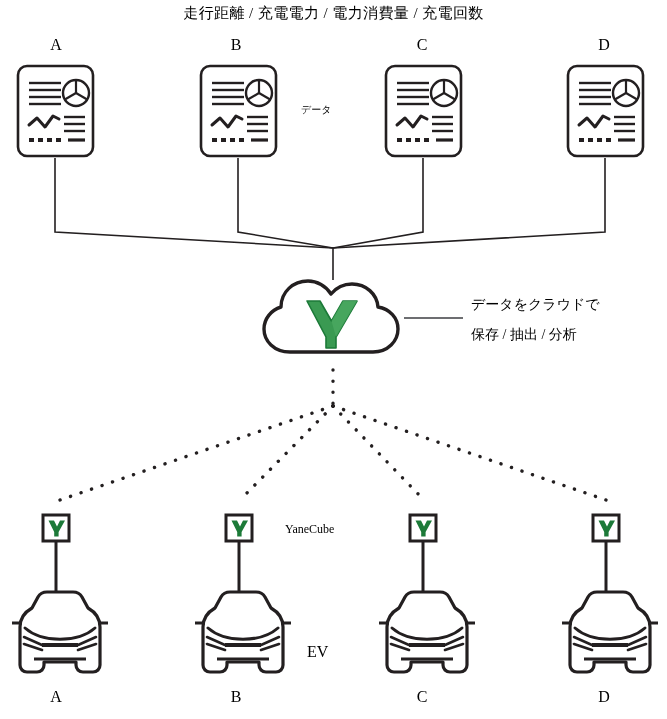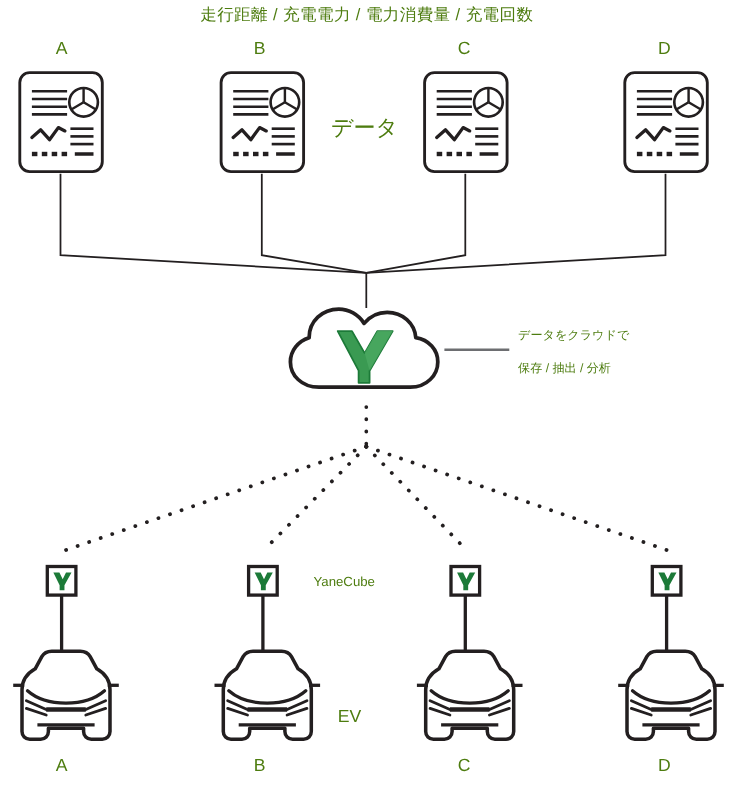--- a/index.html
+++ b/index.html
@@ -26,54 +26,55 @@
   .svg-layer {
     position: absolute;
     left: 0;
     top: 0;
     width: 667px;
     height: 719px;
   }
   .txt {
     position: absolute;
     white-space: nowrap;
-    color: #4d7c0f;
+    color: #000000;
+    font-family: Liberation Serif, serif;
   }
   .title-text {
     font-size: 15px;
     letter-spacing: 0.4px;
     left: 0;
     top: 4px;
     width: 667px;
     text-align: center;
     white-space: nowrap;
   }
   .col-label {
     font-size: 16px;
     width: 80px;
     text-align: center;
   }
   .label-data {
-    font-size: 20px;
+    font-size: 10px;
     left: 301px;
     top: 103px;
   }
   .label-yanecube {
     font-size: 12px;
     left: 285px;
     top: 522px;
   }
   .label-ev {
     font-size: 16px;
     left: 307px;
     top: 621px;
     margin-top: 22px;
   }
   .cloud-note {
-    font-size: 11px;
+    font-size: 14px;
     left: 471px;
     line-height: 30px;
   }
   .cloud-note.l1 { top: 290px; }
   .cloud-note.l2 { top: 320px; }
 </style>
 </head>
 <body>
 
 <div id="diagram-root">

